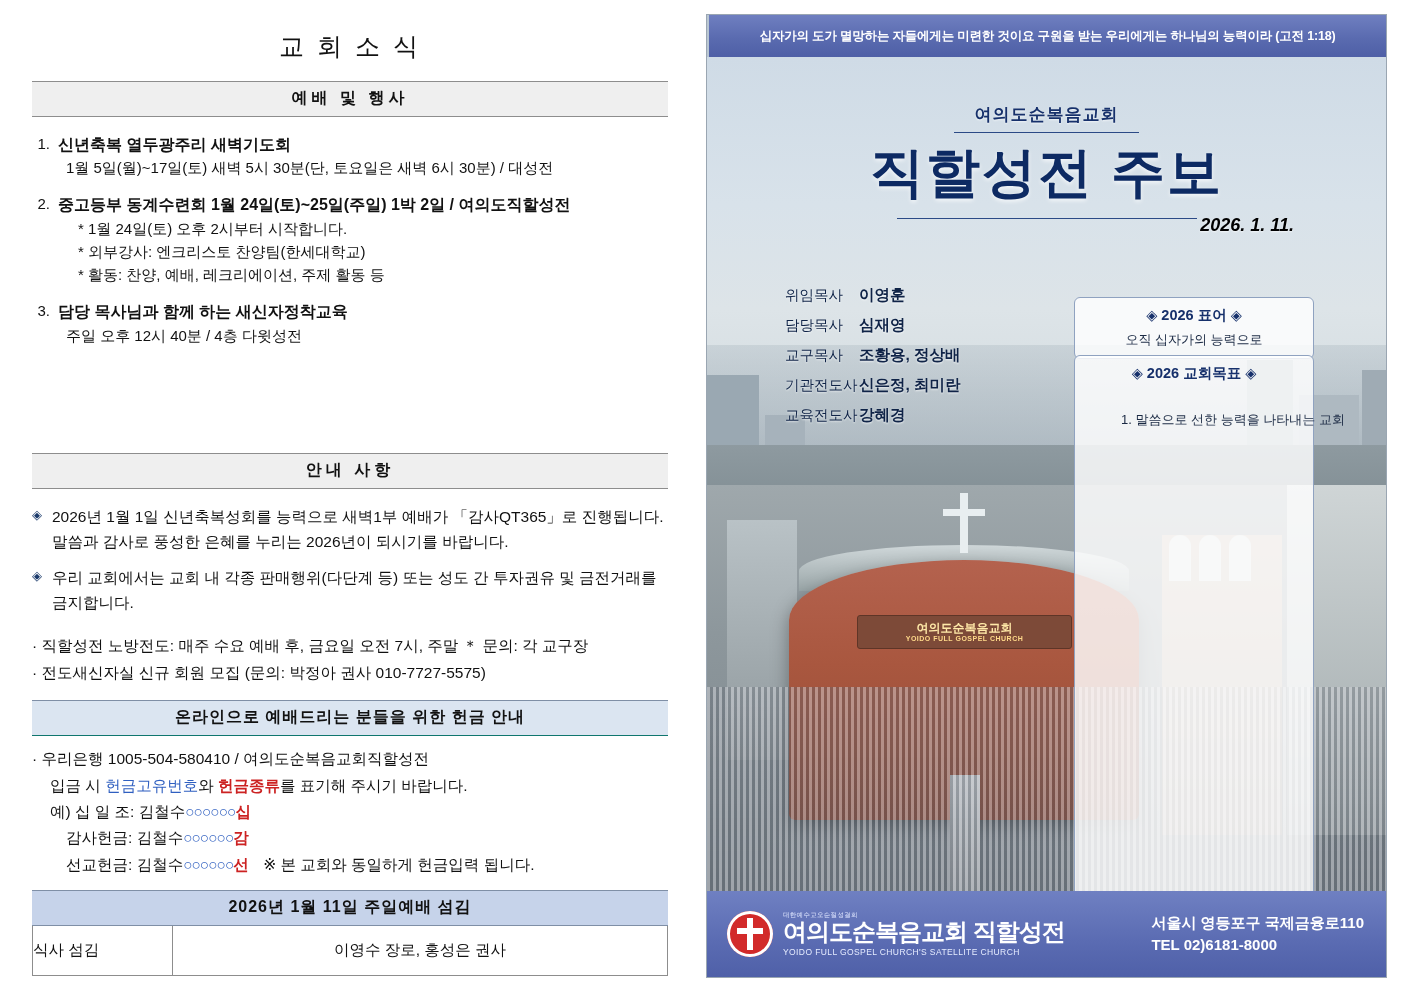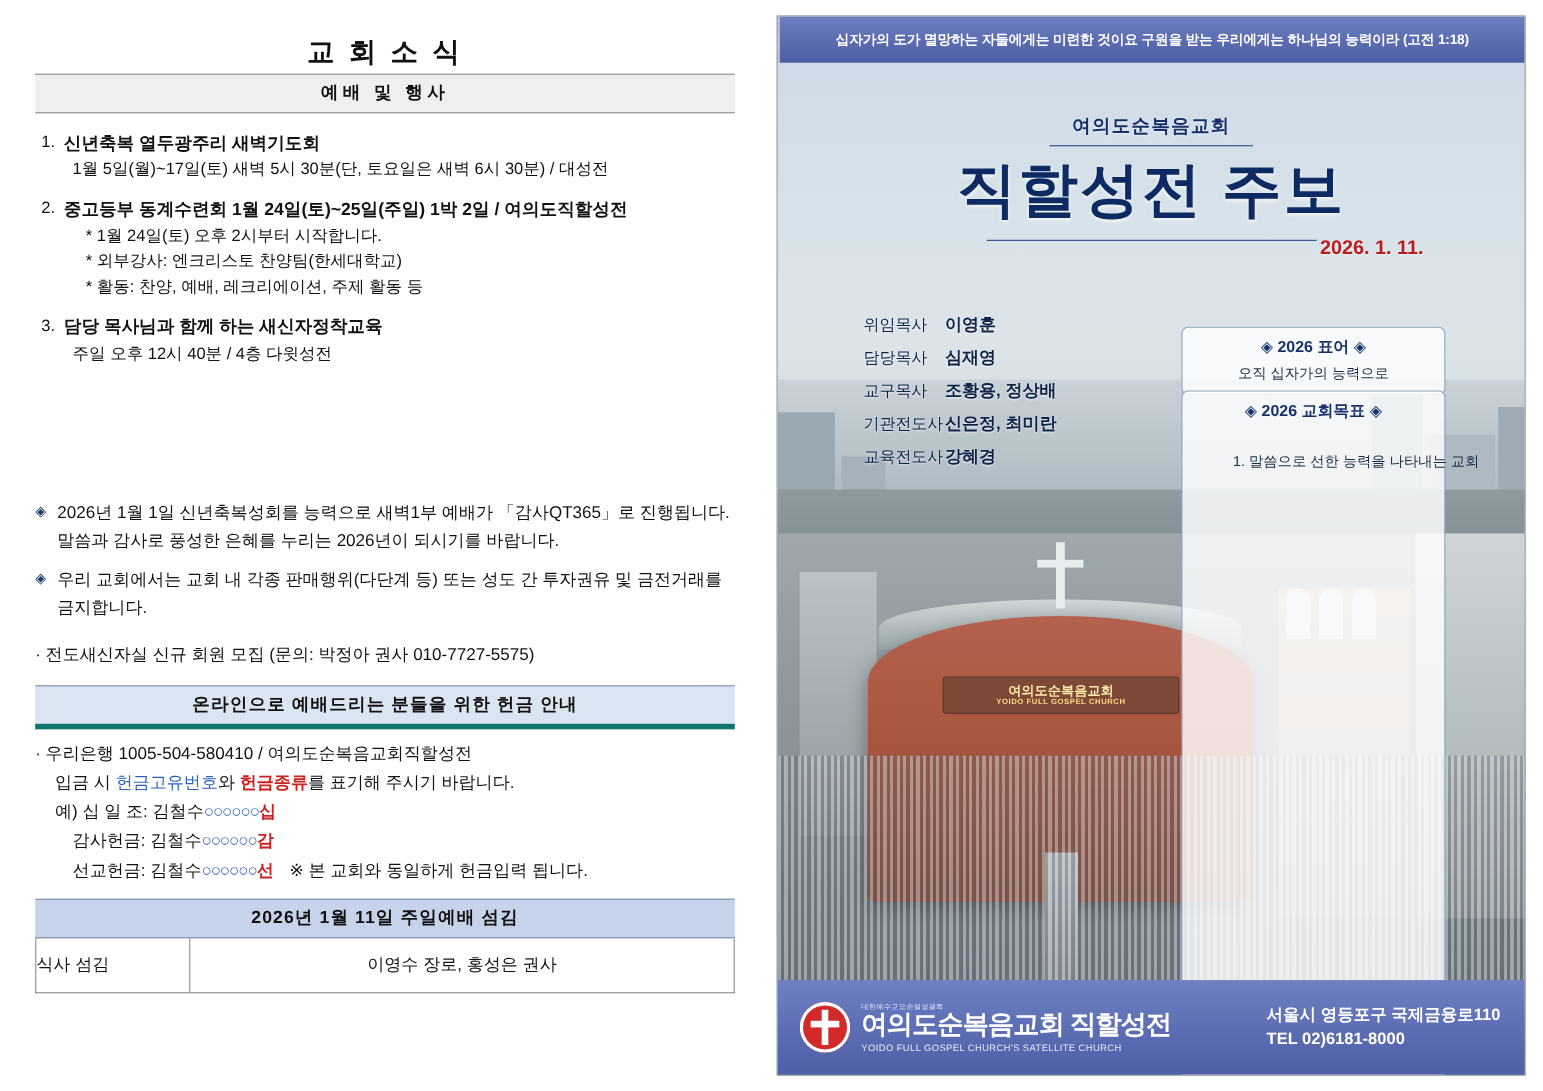--- a/index.html
+++ b/index.html
@@ -15,41 +15,41 @@
 
   
   .left {
     width: 700px; height: 992px;
     padding: 22px 32px 0 32px;
     position: relative;
   }
   .doc-title {
     text-align: center;
     font-size: 25px;
-    font-weight: bold;
+    font-weight: normal;
     letter-spacing: 3px;
     color: #111;
     margin-top: 8px;
-    margin-bottom: 4px;
+    margin-bottom: 18px;
   }
   .section-head {
     background: #efefef;
     border-top: 1px solid #8d8d8d;
     border-bottom: 1px solid #8d8d8d;
     text-align: center;
     font-size: 16px;
     font-weight: bold;
     letter-spacing: 4px;
     padding: 6px 0 7px 0;
     color: #111;
   }
   .section-head.blue {
     background: #dbe5f1;
     border-top: 1px solid #7f8fa6;
-    border-bottom: 5px solid #0f766e;
+    border-bottom: 1px solid #0f766e;
     letter-spacing: 1px;
   }
   .section-head.blue2 {
     background: #c6d3ea;
     border-top: 1px solid #7f8fa6;
     border-bottom: 1px solid #7f8fa6;
     letter-spacing: 1px;
     font-size: 16px;
   }
   .list { margin: 16px 0 0 0; padding: 0; }
@@ -176,22 +176,23 @@
   .rule {
     width: 185px; height: 1px; background:#2b4a86; margin: 6px auto 2px auto;
   }
   .big-title {
     font-size: 54px; font-weight: bold; color:#0d2a63; letter-spacing: 2px;
     text-shadow: 0 2px 4px rgba(255,255,255,.75);
     margin-top: 4px;
   }
   .rule2 { width: 300px; height: 1px; background:#2b4a86; margin: 8px auto 0 auto;}
   .issue-date {
-    position:absolute; right: 92px; top: 200px; font-size: 18px; color:#b91c1c; font-weight:bold;
+    position:absolute; right: 92px; top: 200px; font-size: 18px; color:#000000; font-weight:bold;
     text-shadow: 0 1px 2px rgba(255,255,255,.7);
+    font-style: italic;
   }
 
   .staff {
     position:absolute; left: 78px; top: 270px; z-index:5;
   }
   .staff-row { font-size: 14.5px; color:#0f2347; margin-bottom: 9px; text-shadow:0 1px 2px rgba(255,255,255,.75); }
   .staff-role { display:inline-block; width: 74px; }
   .staff-name { font-weight: bold; font-size: 15.5px; }
 
   .box {
@@ -266,33 +267,35 @@
           <div class="num">3.</div>
           <div class="item-title">담당 목사님과 함께 하는 새신자정착교육</div>
         </div>
         <div class="sub">주일 오후 12시 40분 / 4층 다윗성전</div>
       </div>
 
     </div>
 
     <div class="gap-lg"></div>
 
+    <div class="section-head">안내 사항</div>
 
     <div class="notice">
       <div class="notice-item">
         <div class="diamond">◈</div>
         <div class="notice-text">2026년 1월 1일 신년축복성회를 능력으로 새벽1부 예배가 「감사QT365」로 진행됩니다. 말씀과 감사로 풍성한 은혜를 누리는 2026년이 되시기를 바랍니다.</div>
       </div>
       <div class="notice-item">
         <div class="diamond">◈</div>
         <div class="notice-text">우리 교회에서는 교회 내 각종 판매행위(다단계 등) 또는 성도 간 투자권유 및 금전거래를 금지합니다.</div>
       </div>
     </div>
 
     <div class="bullets">
+      <div class="bullet-line">· 직할성전 노방전도: 매주 수요 예배 후, 금요일 오전 7시, 주말 ＊ 문의: 각 교구장</div>
       <div class="bullet-line">· 전도새신자실 신규 회원 모집 (문의: 박정아 권사 010-7727-5575)</div>
     </div>
 
     <div style="height:14px"></div>
 
     <div class="section-head blue">온라인으로 예배드리는 분들을 위한 헌금 안내</div>
 
     <div class="offer">
       <div class="offer-line" style="margin-top:10px">· 우리은행 1005-504-580410 / 여의도순복음교회직할성전</div>
 

